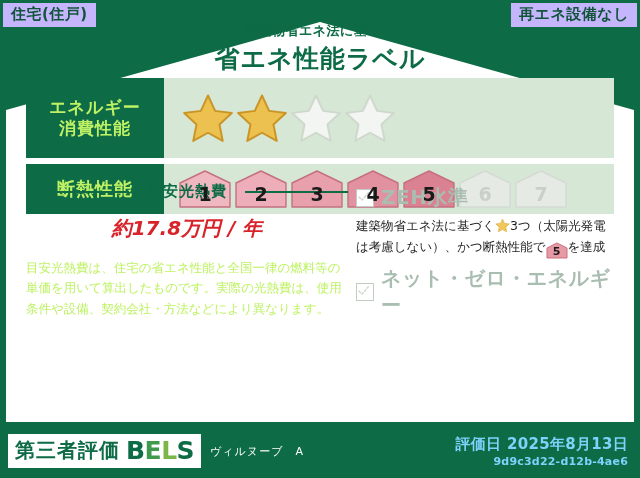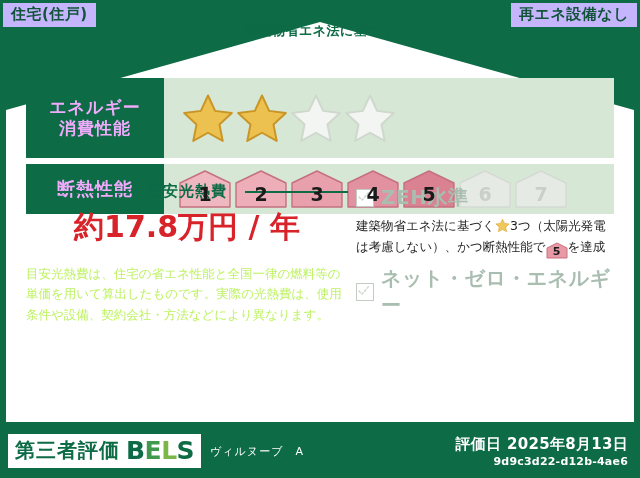--- a/index.html
+++ b/index.html
@@ -32,21 +32,21 @@
     position:absolute;left:0;right:0;top:22px;text-align:center;
     color:#0d6b46;
   }
   .head-sub{font-size:13px;font-weight:bold;letter-spacing:.5px;}
   .head-main{font-size:25px;font-weight:bold;letter-spacing:1px;margin-top:2px;}
 
   
   .rows{position:absolute;left:26px;right:26px;top:78px;}
   .row{display:flex;align-items:stretch;margin-bottom:6px;}
   .row-label{
-    width:138px;flex:none;background:#0d6b46;color:#f0abfc;
+    width:138px;flex:none;background:#0d6b46;color:#bef264;
     font-weight:bold;font-size:17px;line-height:1.25;
     display:flex;align-items:center;justify-content:center;text-align:center;
     letter-spacing:1px;
   }
   .row-body{
     flex:1;background:#d7e7d5;display:flex;align-items:center;
   }
   .row-energy .row-body{height:80px;padding-left:18px;}
   .row-insul .row-label{font-size:18px;}
   .row-insul .row-body{height:50px;padding-left:14px;}
@@ -69,22 +69,22 @@
 
   
   .lower{position:absolute;left:26px;right:26px;top:182px;display:flex;}
   .lower-left{width:322px;flex:none;}
   .lower-right{flex:1;padding-left:8px;padding-top:2px;}
 
   .cost-head{display:flex;align-items:center;gap:18px;color:#0d6b46;}
   .cost-head .rule{flex:1;height:2px;background:#0d6b46;}
   .cost-head .txt{font-size:15px;font-weight:bold;letter-spacing:1px;white-space:nowrap;}
   .cost-value{
-    color:#d8232a;font-size:30px;font-weight:bold;text-align:center;
-    margin-top:6px;letter-spacing:0px;
+    color:#d8232a;font-size:20px;font-weight:bold;text-align:center;
+    margin-top:14px;letter-spacing:0px;font-style:italic;
   }
   .cost-note{
     margin-top:16px;color:#bef264;font-size:12.5px;line-height:1.62;
     letter-spacing:0px;
   }
 
   .zeh-line{display:flex;align-items:center;gap:7px;}
   .chk{
     width:16px;height:16px;flex:none;border:1.5px solid #c2ccc2;background:#fff;
     display:block;position:relative;
@@ -112,36 +112,37 @@
   .bels-box{
     margin-left:8px;background:#fff;padding:3px 7px 4px;display:flex;align-items:center;gap:6px;
   }
   .bels-jp{font-size:20px;font-weight:bold;color:#0d6b46;letter-spacing:1px;}
   .bels-mark{font-size:25px;font-weight:bold;letter-spacing:-.5px;line-height:1;}
   .bels-mark .b1{color:#0d6b46;}
   .bels-mark .b2{color:#3f9a4e;}
   .bels-mark .b3{color:#7ab648;}
   .bels-mark .b4{color:#0d6b46;}
   .prop-name{color:#fff;font-size:11px;margin-left:9px;letter-spacing:1px;}
-  .footer-right{margin-left:auto;margin-right:12px;text-align:right;color:#ffffff;}
+  .footer-right{margin-left:auto;margin-right:12px;text-align:right;color:#7dd3fc;}
   .eval-date{font-size:15px;font-weight:bold;letter-spacing:.3px;}
   .eval-id{font-size:11px;font-weight:bold;margin-top:1px;letter-spacing:.2px;}
 </style>
 </head>
 <body>
 
 <div class="label-root">
 
   <div class="corner-tag corner-left">住宅(住戸)</div>
   <div class="corner-tag corner-right">再エネ設備なし</div>
 
   <div class="panel"></div>
 
   <div class="panel-head">
     <div class="head-sub">建築物省エネ法に基づく</div>
+    <div class="head-main">省エネ性能ラベル</div>
   </div>
 
   <div class="rows">
 
     <div class="row row-energy">
       <div class="row-label">
         <div>
           <div>エネルギー</div>
           <div>消費性能</div>
         </div>

